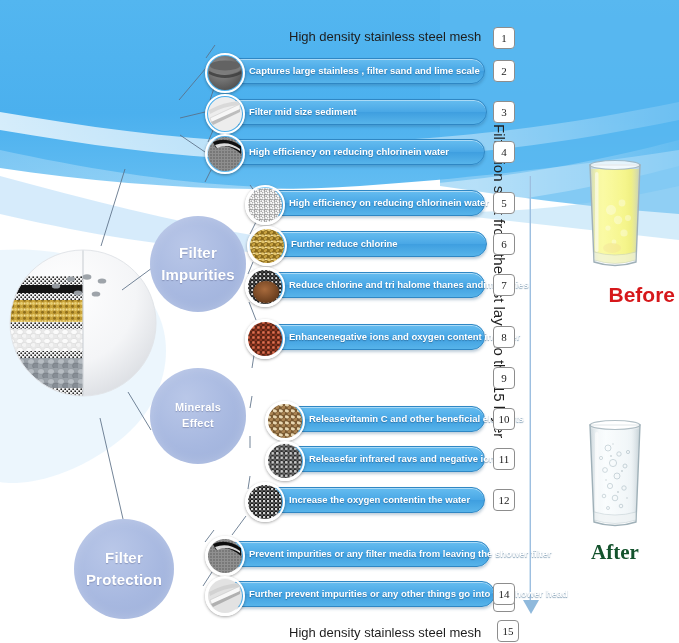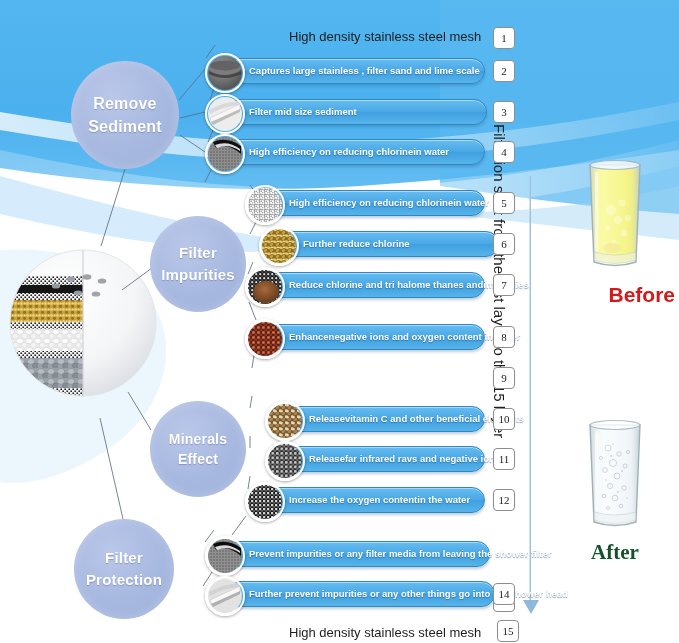--- a/index.html
+++ b/index.html
@@ -28,21 +28,21 @@
     display:flex;flex-direction:column;align-items:center;justify-content:center;
     color:#ffffff;text-align:center;z-index:6;
     text-shadow:0 1px 1px rgba(90,100,140,.45);
     font-weight:bold;letter-spacing:.2px;
     box-shadow:inset 0 0 12px rgba(255,255,255,.25);
   }
   .bubble span{display:block;line-height:1.45;}
 
   #bubble-remove{left:71px;top:61px;width:108px;height:108px;font-size:16px;}
   #bubble-impurities{left:150px;top:216px;width:96px;height:96px;font-size:15px;}
-  #bubble-minerals{left:150px;top:401px;width:96px;height:96px;font-size:14px;}
+  #bubble-minerals{left:150px;top:368px;width:96px;height:96px;font-size:11px;}
   #bubble-protection{left:74px;top:519px;width:100px;height:100px;font-size:15px;}
 
   
   .row{position:absolute;height:26px;z-index:5;}
   .bar{
     position:absolute;left:0;top:0;height:26px;
     background:linear-gradient(180deg,#66bdf0 0%,#4aa8e6 48%,#3f9fe0 52%,#57b4ea 100%);
     border:1px solid #2f87c4;
     border-radius:13px;
     box-shadow:0 2px 3px rgba(40,90,130,.30), inset 0 1px 0 rgba(255,255,255,.45);
@@ -235,24 +235,20 @@
       <line x1="252" y1="396" x2="250" y2="408"></line>
       <line x1="250" y1="436" x2="250" y2="448"></line>
       <line x1="250" y1="476" x2="248" y2="489"></line>
       <line x1="246" y1="516" x2="232" y2="535"></line>
 
       <line x1="214" y1="530" x2="205" y2="542"></line>
       <line x1="212" y1="572" x2="203" y2="586"></line>
     </g>
   </svg>
 
-  <div class="bubble" id="bubble-remove">
-    <span>Remove</span>
-    <span>Sediment</span>
-  </div>
   <div class="bubble" id="bubble-impurities">
     <span>Filter</span>
     <span>Impurities</span>
   </div>
   <div class="bubble" id="bubble-minerals">
     <span>Minerals</span>
     <span>Effect</span>
   </div>
   <div class="bubble" id="bubble-protection">
     <span>Filter</span>
@@ -318,21 +314,21 @@
         <rect width="5" height="5" fill="#f7f7f7"></rect>
         <circle cx="1.4" cy="1.4" r="1.5" fill="#ffffff" stroke="#4a4a4a" stroke-width="0.5"></circle>
         <circle cx="3.8" cy="3.8" r="1.4" fill="#efefef" stroke="#3a3a3a" stroke-width="0.5"></circle>
       </pattern>
         </defs>
       <circle cx="18" cy="18" r="17" fill="url(#p5)"></circle>
     </svg>
   </div>
   <div class="numbox" style="left:493px;top:192px;">5</div>
 
-  <div class="row" style="left:259px;top:231px;width:240px;">
+  <div class="row" style="left:247px;top:231px;width:240px;">
     <div class="bar" style="left:22px;width:218px;"></div>
     <div class="bar-label">Further reduce chlorine</div>
     <svg class="media" viewBox="0 0 36 36">
       <defs>
           <pattern id="p6" width="6" height="6" patternUnits="userSpaceOnUse">
         <rect width="6" height="6" fill="#8a6a1c"></rect>
         <ellipse cx="1.8" cy="1.8" rx="2" ry="1.3" fill="#e3c46a" transform="rotate(25 1.8 1.8)"></ellipse>
         <ellipse cx="4.5" cy="4.4" rx="2" ry="1.2" fill="#c9a340" transform="rotate(-35 4.5 4.4)"></ellipse>
         <ellipse cx="4.8" cy="1.3" rx="1.3" ry="0.9" fill="#f3dfa0"></ellipse>
       </pattern>

